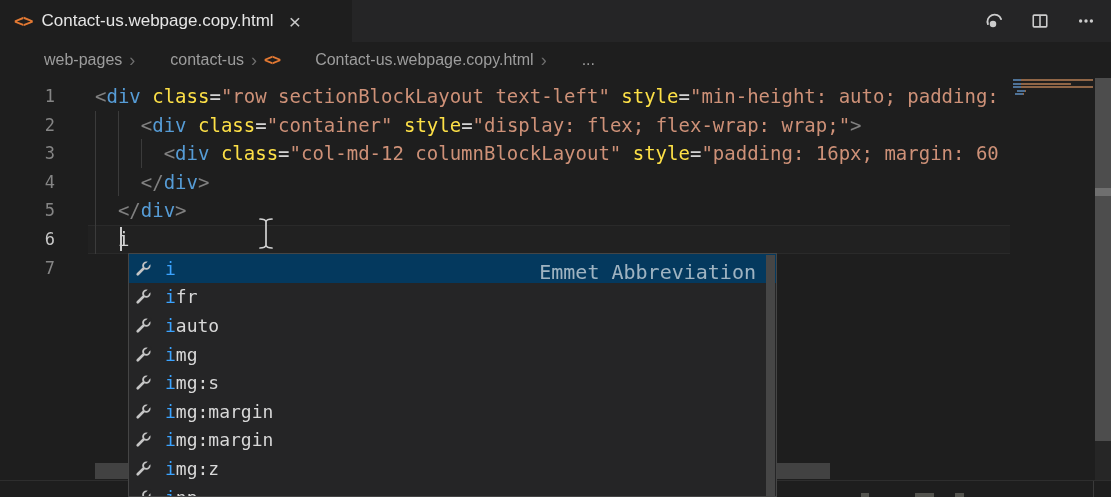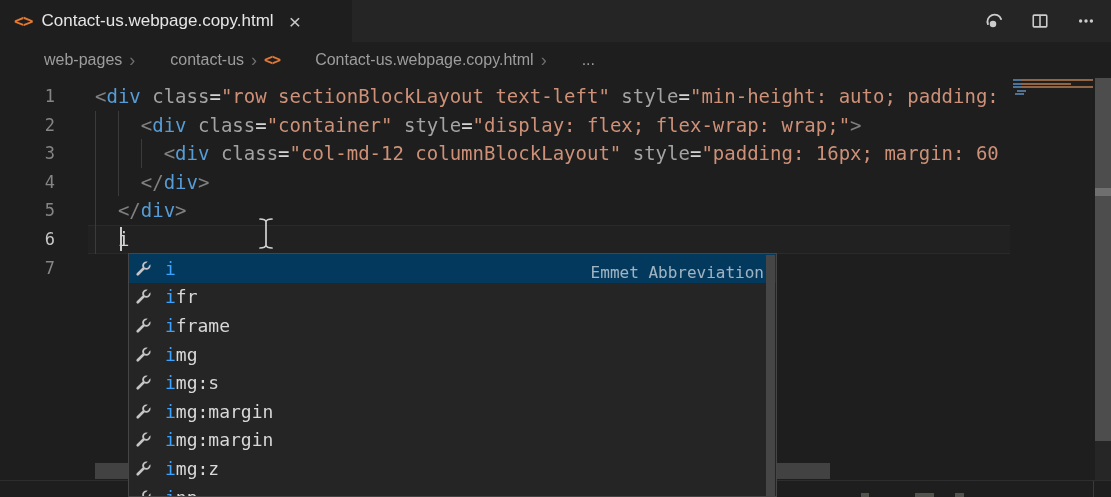--- a/index.html
+++ b/index.html
@@ -21,21 +21,21 @@
               align-items:center;padding-left:16px;box-sizing:border-box;font-size:16px;color:#9d9d9d;}
   .crumb{white-space:nowrap;margin-left:28px;}
   .chev{color:#6e6e6e;font-size:18px;padding:0 7px;line-height:1;}
   .breadcrumb .fileicon{font-size:15px;margin-right:7px;}
   
   .lnum{position:absolute;left:0;width:55px;height:28.6px;line-height:28.6px;text-align:right;
         font-family:"DejaVu Sans Mono",monospace;font-size:17px;color:#858585;}
   .lnum.cur{color:#c6c6c6;}
   .cline{position:absolute;left:95px;width:915px;height:28.6px;margin:0;overflow:hidden;
          font-family:"DejaVu Sans Mono",monospace;font-size:19px;line-height:28.6px;white-space:pre;}
-  .s-p{color:#808080;} .s-t{color:#569cd6;margin-top:35px;} .s-a{color:#a3a3a3;}
+  .s-p{color:#808080;} .s-t{color:#569cd6;margin-top:35px;} .s-a{color:#fde047;}
   .s-o{color:#d4d4d4;} .s-s{color:#ce9178;} .s-w{color:#d4d4d4;}
   .guide{position:absolute;width:1px;background:#3b3b3b;}
   .curline{position:absolute;left:88px;top:225px;width:922px;height:28.6px;box-sizing:border-box;
            border-top:1px solid #2a2a2a;border-bottom:1px solid #2a2a2a;background:rgba(255,255,255,.015);}
   .caret{position:absolute;left:120px;top:227px;width:2px;height:24px;background:#cccccc;}
   .ibeam{position:absolute;left:256px;top:217px;}
   
   .hslider{position:absolute;left:95px;top:463px;width:735px;height:16px;background:#424242;}
   .vtrack{position:absolute;left:1095px;top:78px;width:16px;height:402px;background:#262626;}
   .vslider{position:absolute;left:1095px;top:78px;width:16px;height:363px;background:#4d4d4d;}
@@ -46,21 +46,21 @@
   .botv{position:absolute;left:1093px;top:481px;width:1px;height:16px;background:#3a3a3a;}
   .frag{position:absolute;top:493px;height:4px;background:#95958a;opacity:.45;}
   
   .suggest{position:absolute;left:128px;top:253px;width:649px;height:244px;background:#252526;
            border:1px solid #454545;box-sizing:border-box;overflow:hidden;z-index:10;}
   .srow{display:flex;align-items:center;height:28.6px;padding-left:6px;
         font-family:"DejaVu Sans Mono",monospace;font-size:18px;color:#d8d8d8;}
   .srow.sel{background:#04395e;color:#ffffff;}
   .srow .wicon{width:17px;height:17px;margin-right:13px;flex:none;}
   .match{color:#3ba3ff;}
-  .detail{margin-left:auto;padding-right:12px;font-size:16px;color:rgba(255,255,255,.62);margin-top:8px;}
+  .detail{margin-left:auto;padding-right:20px;font-size:20px;color:rgba(255,255,255,.62);margin-top:8px;}
   .sscroll{position:absolute;right:1px;top:1px;width:9px;height:241px;background:#464646;}
 </style>
 </head>
 <body>
 
 <div class="app">
 
   <div class="tabbar">
     <div class="tab">
       <span class="fileicon">&lt;&gt;</span>
@@ -167,21 +167,21 @@
           <span class="match">i</span>
           <span class="rest">fr</span>
         </div>
         <div class="srow">
           <span class="wicon"><svg width="17" height="17" viewBox="0 0 16 16">
               <circle cx="10.7" cy="5.3" r="3.1" fill="none" stroke="#c5c5c5" stroke-width="1.7"></circle>
               <line x1="10.7" y1="5.3" x2="14.8" y2="1.2" stroke="#252526" stroke-width="3.6"></line>
               <line x1="2.6" y1="13.4" x2="7.9" y2="8.1" stroke="#c5c5c5" stroke-width="2.6" stroke-linecap="round"></line>
             </svg></span>
           <span class="match">i</span>
-          <span class="rest">frame</span>
+          <span class="rest">auto</span>
         </div>
         <div class="srow">
           <span class="wicon"><svg width="17" height="17" viewBox="0 0 16 16">
               <circle cx="10.7" cy="5.3" r="3.1" fill="none" stroke="#c5c5c5" stroke-width="1.7"></circle>
               <line x1="10.7" y1="5.3" x2="14.8" y2="1.2" stroke="#252526" stroke-width="3.6"></line>
               <line x1="2.6" y1="13.4" x2="7.9" y2="8.1" stroke="#c5c5c5" stroke-width="2.6" stroke-linecap="round"></line>
             </svg></span>
           <span class="match">i</span>
           <span class="rest">mg</span>
         </div>

